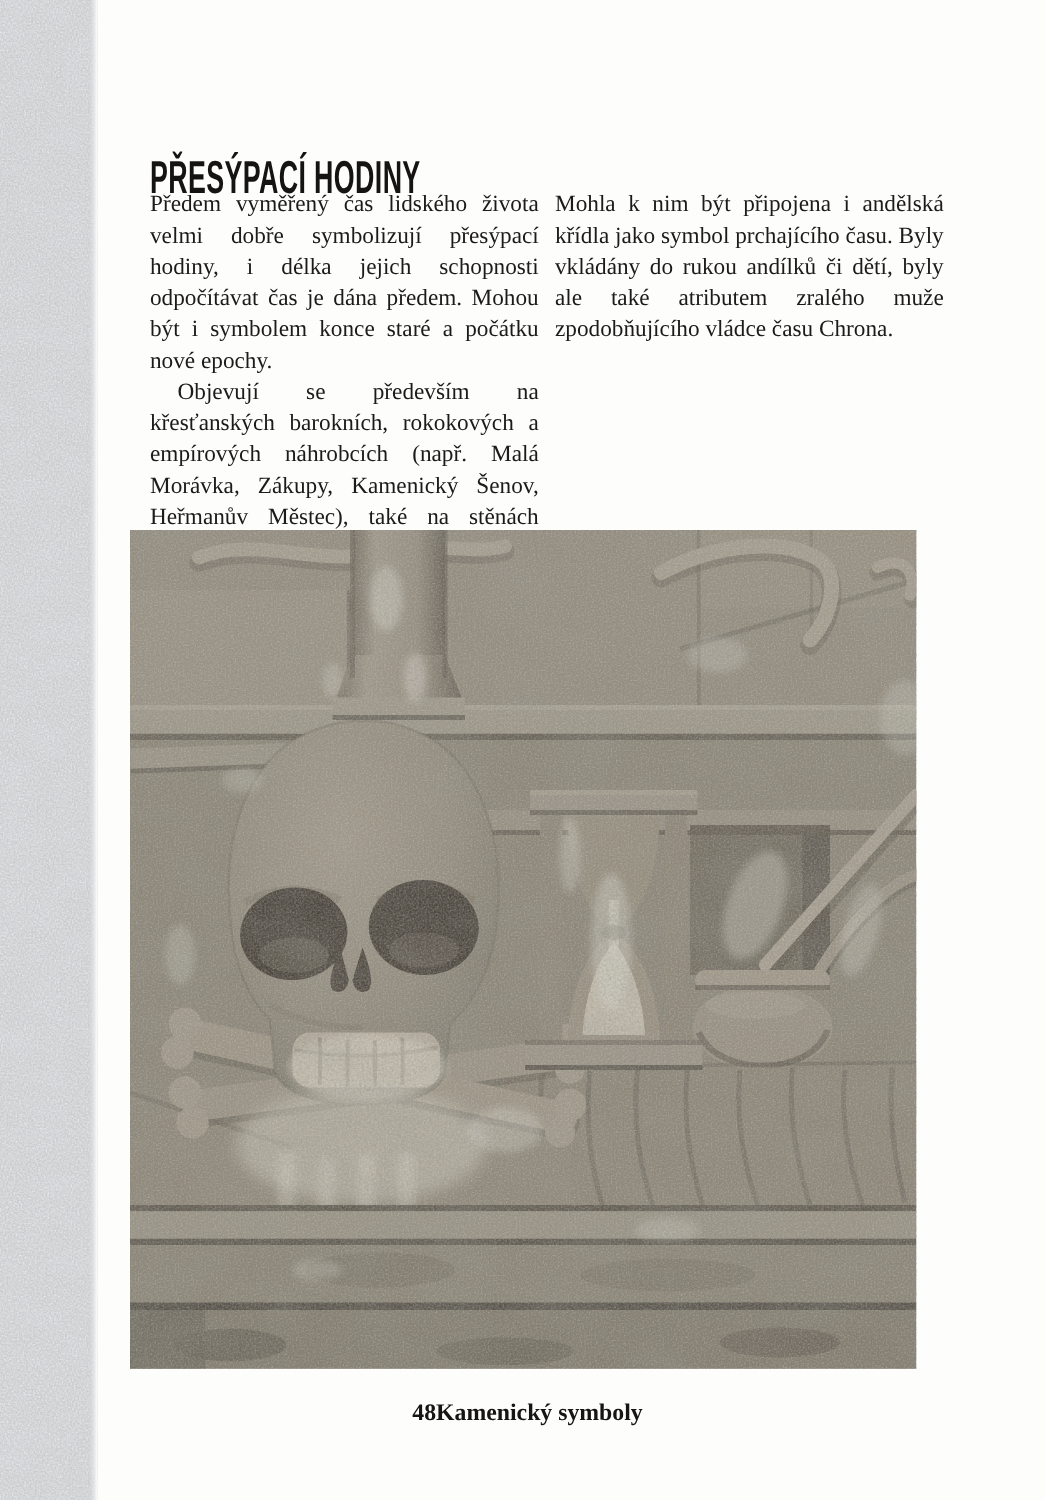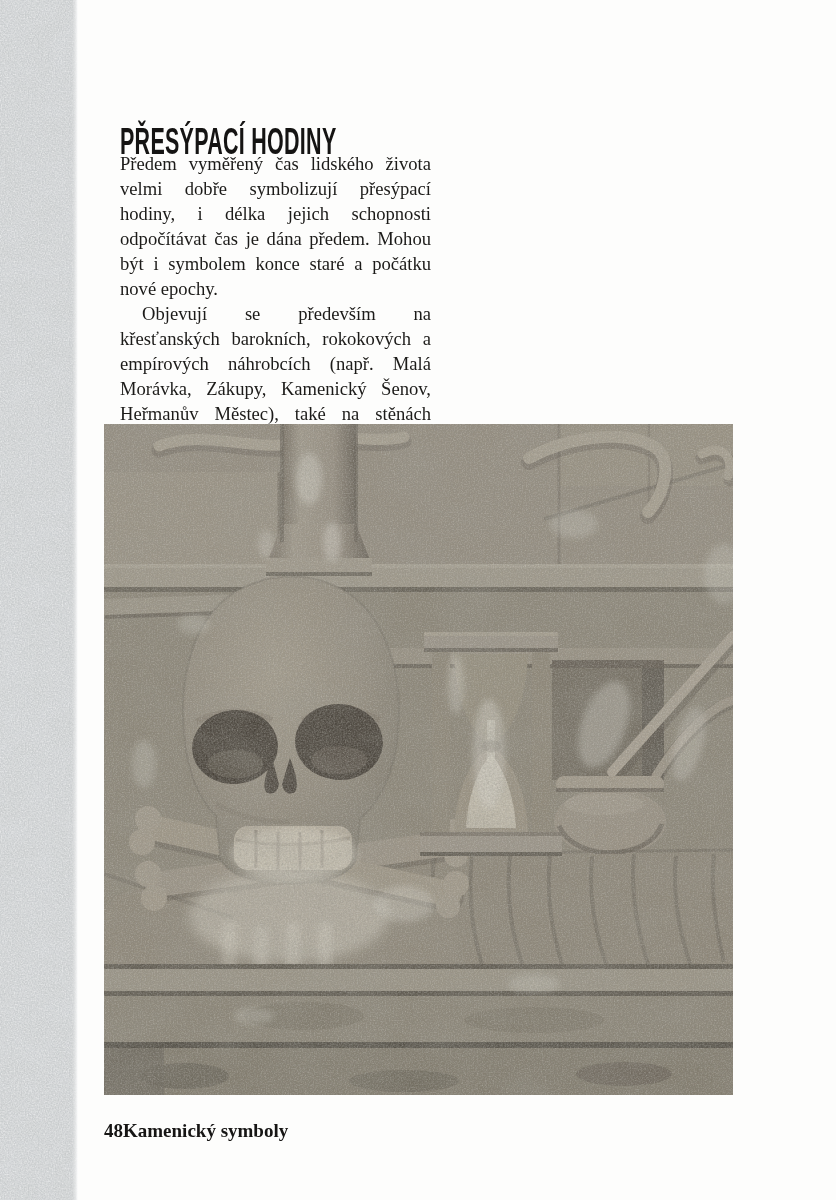--- a/index.html
+++ b/index.html
@@ -28,21 +28,21 @@
     font-size:18.6px;line-height:25px;text-align:justify;margin:0;
     hyphens:auto;-webkit-hyphens:auto;
   }
   .col p.indent{text-indent:22px;}
   .photo-figure{
     position:absolute;left:104px;top:424px;width:629px;height:671px;margin:0;
   }
   .photo-figure svg{display:block;}
   .footer{
     position:absolute;left:104px;top:1120px;width:636px;
-    display:flex;justify-content:flex-start;align-items:baseline;
+    display:flex;justify-content:center;align-items:baseline;
     font-size:19px;font-weight:bold;color:#161514;
   }
 </style>
 </head>
 <body>
 
 <div class="edge-strip">
   <svg width="78" height="1200" viewBox="0 0 78 1200" xmlns="http://www.w3.org/2000/svg">
     <defs>
       <filter id="eB" x="0" y="0" width="100%" height="100%">
@@ -66,20 +66,21 @@
 </div>
 
 <h1 class="page-title"><span>PŘESÝPACÍ HODINY</span></h1>
 
 <div class="columns">
   <div class="col">
     <p>Předem vyměřený čas lidského života velmi dobře symbolizují přesýpací hodiny, i délka jejich schopnosti odpočítávat čas je dána předem. Mohou být i symbolem konce staré a počátku nové epochy.</p>
     <p class="indent">Objevují se především na křesťanských barokních, rokokových a empírových náhrobcích (např. Malá Morávka, Zákupy, Kamenický Šenov, Heřmanův Městec), také na stěnách márnic (Zápy), už vzácněji se vyobrazovaly i později (Starý Rožmitál).</p>
   </div>
   <div class="col">
+    <p>Mohla k nim být připojena i andělská křídla jako symbol prchajícího času. Byly vkládány do rukou andílků či dětí, byly ale také atributem zralého muže zpodobňujícího vládce času Chrona.</p>
   </div>
 </div>
 
 <figure class="photo-figure" aria-label="Stone relief on a tombstone: skull with crossed bones beneath a cross shaft, hourglass and censer with handle, mouldings and drapery below">
   <svg width="629" height="671" viewBox="0 0 629 671" xmlns="http://www.w3.org/2000/svg">
     <defs>
       <radialGradient id="skullGrad" cx="42%" cy="32%" r="75%">
         <stop offset="0" stop-color="#a49d8e"></stop>
         <stop offset="0.55" stop-color="#958e80"></stop>
         <stop offset="1" stop-color="#7f7a6e"></stop>

